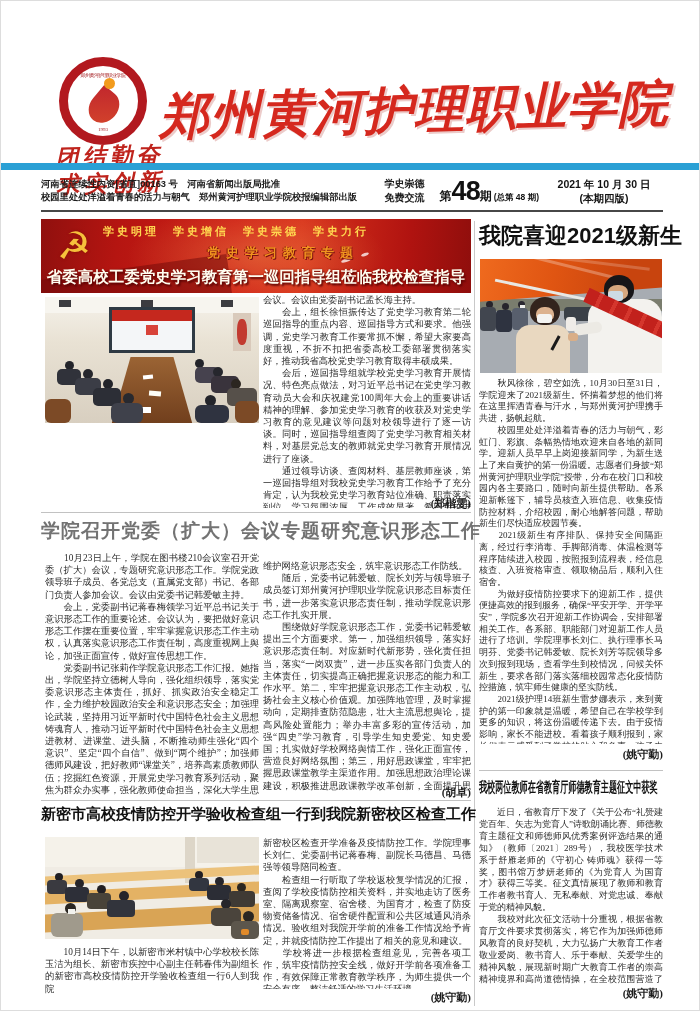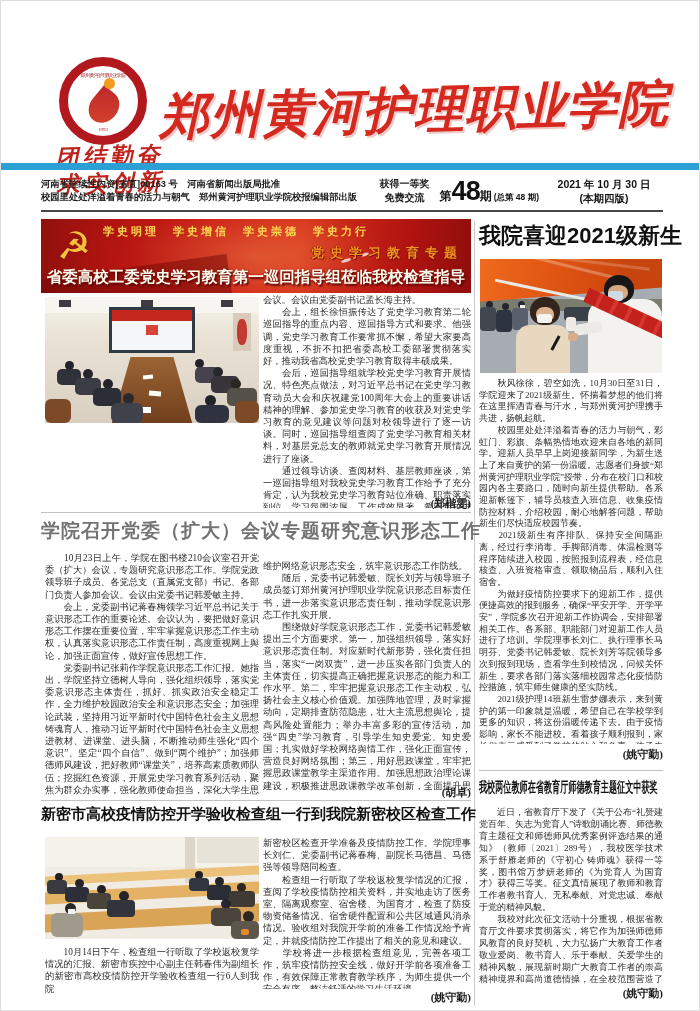--- a/index.html
+++ b/index.html
@@ -49,21 +49,21 @@
         background:linear-gradient(95deg,#90100e 0%,#b51511 18%,#cf2117 45%,#d8321c 60%,#b01310 85%,#8f0e0c 100%);}
   .banner .glow{position:absolute;left:20%;top:-20%;width:60%;height:140%;
         background:radial-gradient(closest-side,rgba(255,205,110,.28),rgba(255,205,110,0));}
   .banner .sweep{position:absolute;left:-30px;bottom:-26px;width:220px;height:50px;background:rgba(110,8,8,.5);
         transform:rotate(-8deg);}
   .emblem{position:absolute;left:10px;top:4px;width:46px;height:46px;line-height:46px;text-align:center;
         font-size:38px;color:#f6c13b;text-shadow:0 0 3px rgba(120,20,0,.8);}
   .slogan{position:absolute;left:62px;right:8px;top:5px;text-align:left;color:var(--banner_gold,#ffd84f);
         font-weight:bold;font-size:11px;letter-spacing:3px;white-space:nowrap;
         font-family:"Liberation Sans",sans-serif;}
-  .subtitle{position:absolute;left:62px;right:8px;top:25px;text-align:right;color:#f0931f;
+  .subtitle{position:absolute;left:62px;right:8px;top:25px;text-align:center;color:#f0931f;
         font-weight:bold;font-size:13px;letter-spacing:6px;white-space:nowrap;
         text-shadow:1px 1px 0 #7a1010,-1px 0 0 #8a1508;font-family:"Liberation Sans",sans-serif;}
   .banner-headline{position:absolute;left:4px;right:4px;bottom:5px;text-align:center;color:#fffdf0;
         font-weight:900;font-size:15.5px;white-space:nowrap;letter-spacing:0;
         text-shadow:1.5px 1.5px 2px #5c0404,0 0 2px #8a1508;font-family:"Liberation Sans",sans-serif;}
   .dove{position:absolute;width:10px;height:3px;background:rgba(255,255,255,.75);border-radius:50%;transform:rotate(-18deg);}
 
   
   .col{position:absolute;font-size:9.3px;line-height:12.2px;text-align:justify;overflow:hidden;}
   .col p{margin:0;}
@@ -103,21 +103,21 @@
   <div class="mast-title">郑州黄河护理职业学院</div>
 
   <div class="accent-bar"></div>
 
   <div class="infobar">
     <div class="info-left">
       <div>河南省连续性内资[省直]00163 号　河南省新闻出版局批准</div>
       <div>校园里处处洋溢着青春的活力与朝气　郑州黄河护理职业学院校报编辑部出版</div>
     </div>
     <div class="info-center">
-      <div>获得一等奖</div>
+      <div>学史崇德</div>
       <div>免费交流</div>
     </div>
     <div class="issue">
       <span class="pre">第</span>
       <span class="num">48</span>
       <span class="suf">期</span>
       <span class="tot">(总第 48 期)</span>
     </div>
     <div class="info-right">
       <div>2021 年 10 月 30 日</div>
@@ -226,21 +226,21 @@
       <i class="shp" style="left:162px;top:48px;width:24px;height:15px;border-radius:4px;background:#2b2d35;"></i>
       <i class="shp" style="left:192px;top:46px;width:9px;height:9px;border-radius:50%;background:#2b2620;"></i>
       <i class="shp" style="left:184px;top:54px;width:26px;height:16px;border-radius:4px;background:#3f3a34;"></i>
       <i class="shp" style="left:176px;top:62px;width:10px;height:10px;border-radius:50%;background:#26252a;"></i>
       <i class="shp" style="left:166px;top:71px;width:30px;height:18px;border-radius:5px;background:#4a443c;"></i>
       <i class="shp" style="left:198px;top:74px;width:11px;height:11px;border-radius:50%;background:#2a2622;"></i>
       <i class="shp" style="left:186px;top:84px;width:28px;height:18px;border-radius:5px;background:#5c564c;"></i>
       <i class="shp" style="left:196px;top:92px;width:8px;height:6px;background:#e08a2a;border-radius:2px;"></i>
     </div>
     <div class="col" style="position:relative;margin-top:7px;width:214px;height:52px;">
-        <p>　　10月14日下午，检查组一行听取了学校返校复学情况的汇报、新密市疾控中心副主任韩春伟为副组长的新密市高校疫情防控开学验收检查组一行6人到我院</p>
+        <p>　　10月14日下午，以新密市米村镇中心学校校长陈玉洁为组长、新密市疾控中心副主任韩春伟为副组长的新密市高校疫情防控开学验收检查组一行6人到我院</p>
       </div>
   </div>
   <div class="col" style="left:262px;top:836px;width:208px;height:152px;">
       <p>新密校区检查开学准备及疫情防控工作。学院理事长刘仁、党委副书记蒋春梅、副院长马德昌、马德强等领导陪同检查。</p>
       <p>　　检查组一行听取了学校返校复学情况的汇报，查阅了学校疫情防控相关资料，并实地走访了医务室、隔离观察室、宿舍楼、为国育才，检查了防疫物资储备情况、宿舍硬件配置和公共区域通风消杀情况。验收组对我院开学前的准备工作情况给予肯定，并就疫情防控工作提出了相关的意见和建议。</p>
       <p>　　学校将进一步根据检查组意见，完善各项工作，筑牢疫情防控安全线，做好开学前各项准备工作，有效保障正常教育教学秩序，为师生提供一个安全有序、整洁舒适的学习生活环境。</p>
     </div>
   <div class="byline" style="left:262px;top:989px;width:208px;">(姚守勤)</div>
 
   <div class="colR-head1">我院喜迎2021级新生</div>

